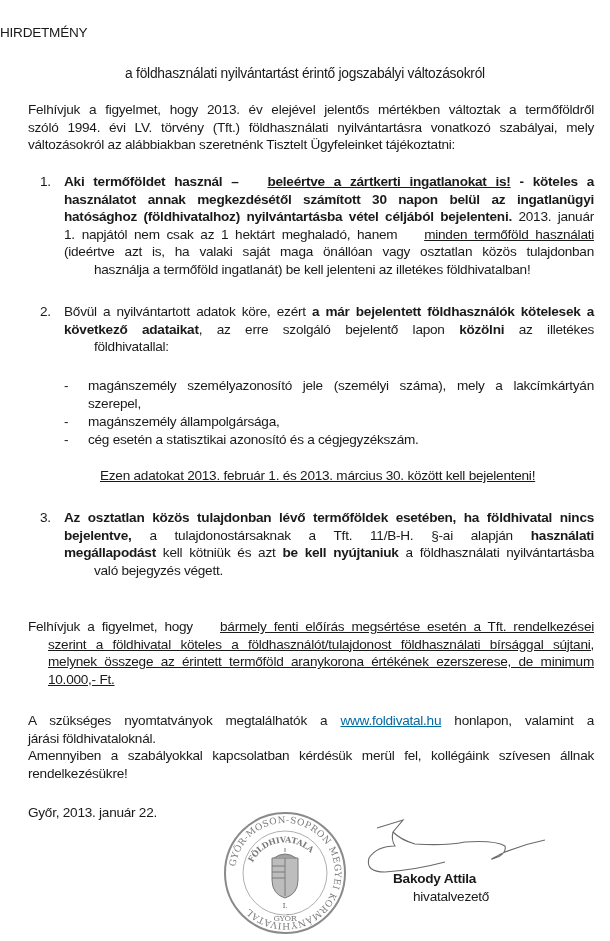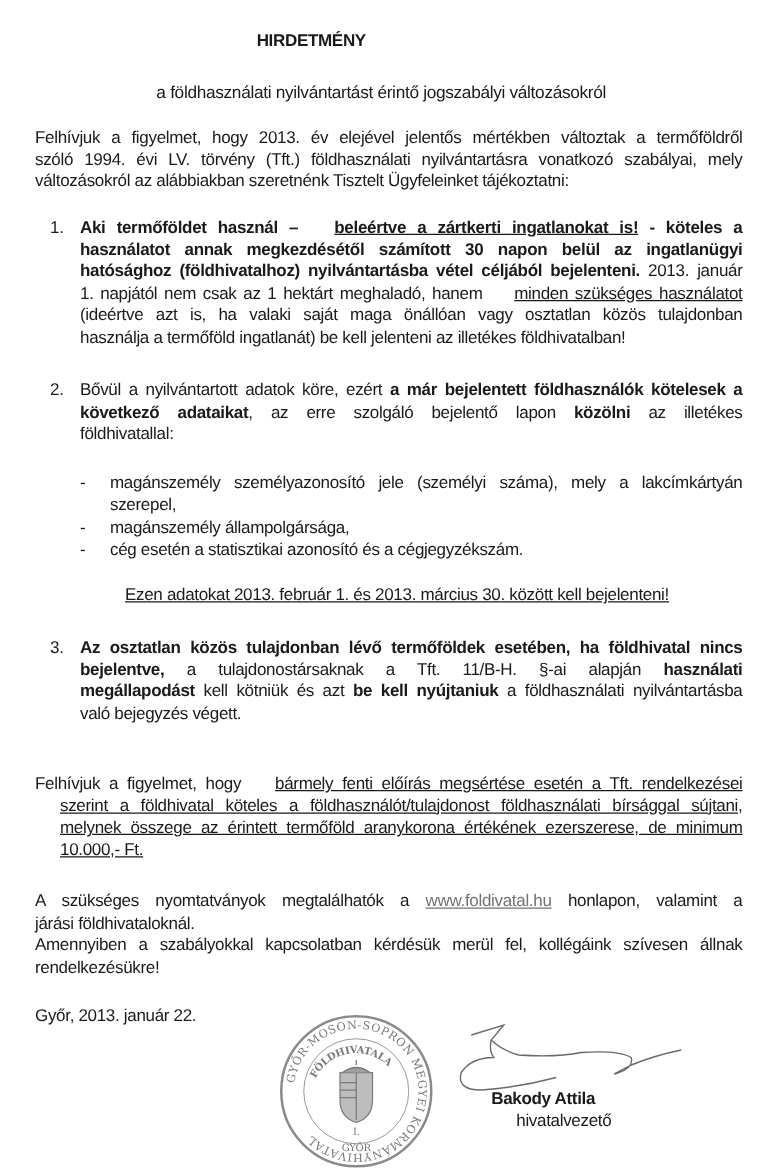--- a/index.html
+++ b/index.html
@@ -6,45 +6,45 @@
   body {
     width: 610px; height: 941px; position: relative; overflow: hidden;
     font-family: "Liberation Sans", sans-serif;
     color: #1a1a1a;
     font-size: 13.6px;
     letter-spacing: -0.25px;
   }
   .page { position: absolute; left: 0; top: 0; width: 610px; height: 941px; }
   .title {
     position: absolute; left: 0; width: 498px; top: 25px;
-    text-align: center; font-weight: bold; font-size: 13.6px;
+    text-align: left; font-weight: normal; font-size: 13.6px;
   }
   .subtitle {
     position: absolute; left: 0; width: 610px; top: 66px;
     text-align: center; font-size: 13.8px;
   }
   .para {
     position: absolute; left: 28px; width: 566px;
     line-height: 17.6px; text-align: justify;
   }
   .para .ln { display: block; text-align: justify; text-align-last: justify; white-space: nowrap; }
   .para .ln.last { text-align-last: left; }
   .item { position: absolute; left: 40px; width: 554px; line-height: 17.6px; }
   .item .num { position: absolute; left: 0; top: 0; }
   .item .body { position: absolute; left: 24px; width: 530px; }
   .item .ln { display: block; text-align: justify; text-align-last: justify; white-space: nowrap; }
-  .item .ln.last { text-align-last: left; }
+  .item .ln.last { text-align-last: left; margin-left: 30px; }
   .dash { position: absolute; left: 64px; width: 530px; line-height: 17.6px; }
   .dash .mk { position: absolute; left: 0; top: 0; }
   .dash .body { position: absolute; left: 24px; width: 506px; }
   .dash .ln { display: block; text-align: justify; text-align-last: justify; white-space: nowrap; }
   .dash .ln.last { text-align-last: left; }
   b { font-weight: bold; }
   u { text-decoration: underline; text-underline-offset: 1px; padding-left: 20px; }
-  .link { text-decoration: underline; color: #737373; cursor: pointer; }
+  .link { text-decoration: underline; color: #0369a1; cursor: pointer; }
   .sig-name { position: absolute; left: 393px; top: 871px; font-weight: bold; font-size: 13.6px; }
   .sig-title { position: absolute; left: 393px; top: 889px; font-size: 13.6px; margin-left: 20px; }
   .stamp { position: absolute; left: 220px; top: 808px; width: 130px; height: 130px; }
   .signature { position: absolute; left: 355px; top: 810px; width: 200px; height: 70px; }
   .date { position: absolute; left: 28px; top: 805px; }
 </style>
 </head>
 <body>
 
 <div class="page">
@@ -57,21 +57,21 @@
     <span class="ln">szóló 1994. évi LV. törvény (Tft.) földhasználati nyilvántartásra vonatkozó szabályai, mely</span>
     <span class="ln last">változásokról az alábbiakban szeretnénk Tisztelt Ügyfeleinket tájékoztatni:</span>
   </div>
 
   <div class="item" style="top:173px;">
     <span class="num">1.</span>
     <div class="body">
       <span class="ln"><b>Aki termőföldet használ – </b><u><b>beleértve a zártkerti ingatlanokat is!</b></u><b> - köteles a</b></span>
       <b class="ln">használatot annak megkezdésétől számított 30 napon belül az ingatlanügyi</b>
       <span class="ln"><b>hatósághoz (földhivatalhoz) nyilvántartásba vétel céljából bejelenteni.</b><span> 2013. január</span></span>
-      <span class="ln"><span>1. napjától nem csak az 1 hektárt meghaladó, hanem </span><u>minden szükséges használatot</u></span>
+      <span class="ln"><span>1. napjától nem csak az 1 hektárt meghaladó, hanem </span><u>minden termőföld használati</u></span>
       <span class="ln">(ideértve azt is, ha valaki saját maga önállóan vagy osztatlan közös tulajdonban</span>
       <span class="ln last">használja a termőföld ingatlanát) be kell jelenteni az illetékes földhivatalban!</span>
     </div>
   </div>
 
   <div class="item" style="top:303px;">
     <span class="num">2.</span>
     <div class="body">
       <span class="ln"><span>Bővül a nyilvántartott adatok köre, ezért </span><b>a már bejelentett földhasználók kötelesek a</b></span>
       <span class="ln"><b>következő adataikat</b><span>, az erre szolgáló bejelentő lapon </span><b>közölni</b><span> az illetékes</span></span>

